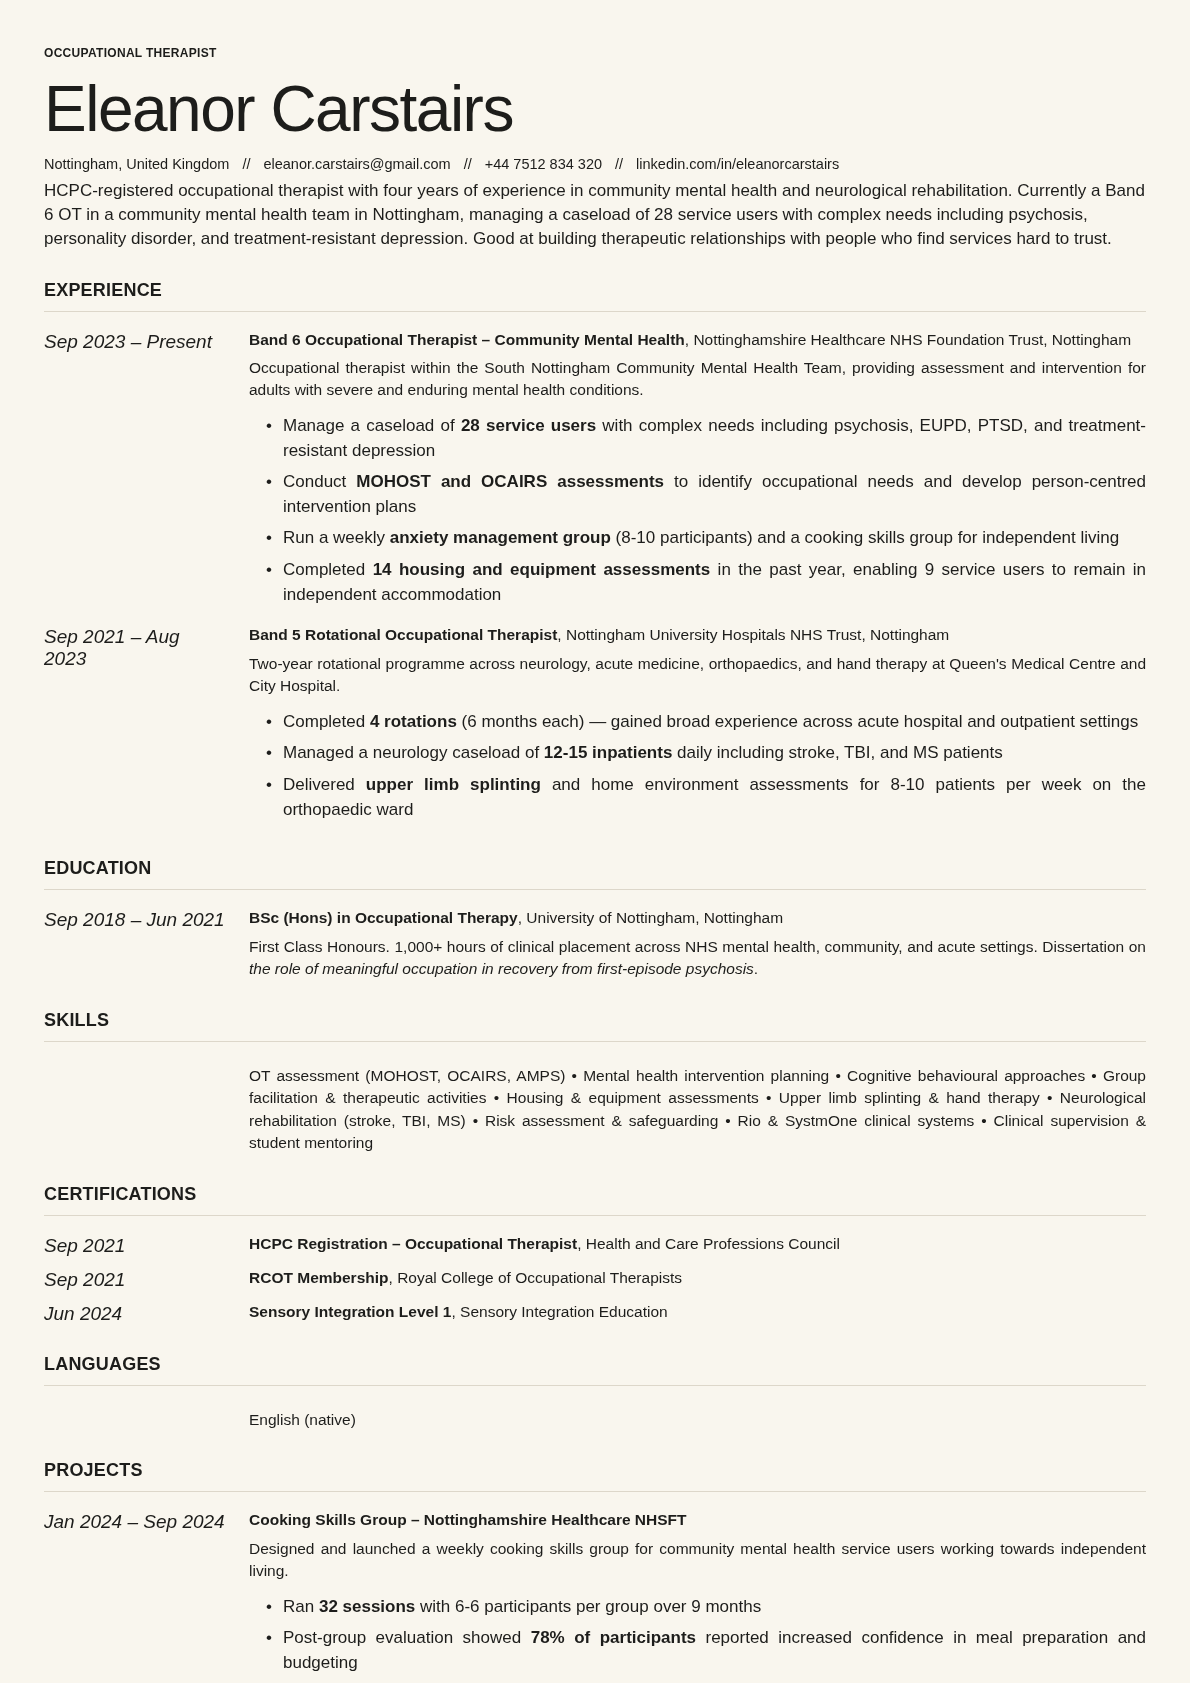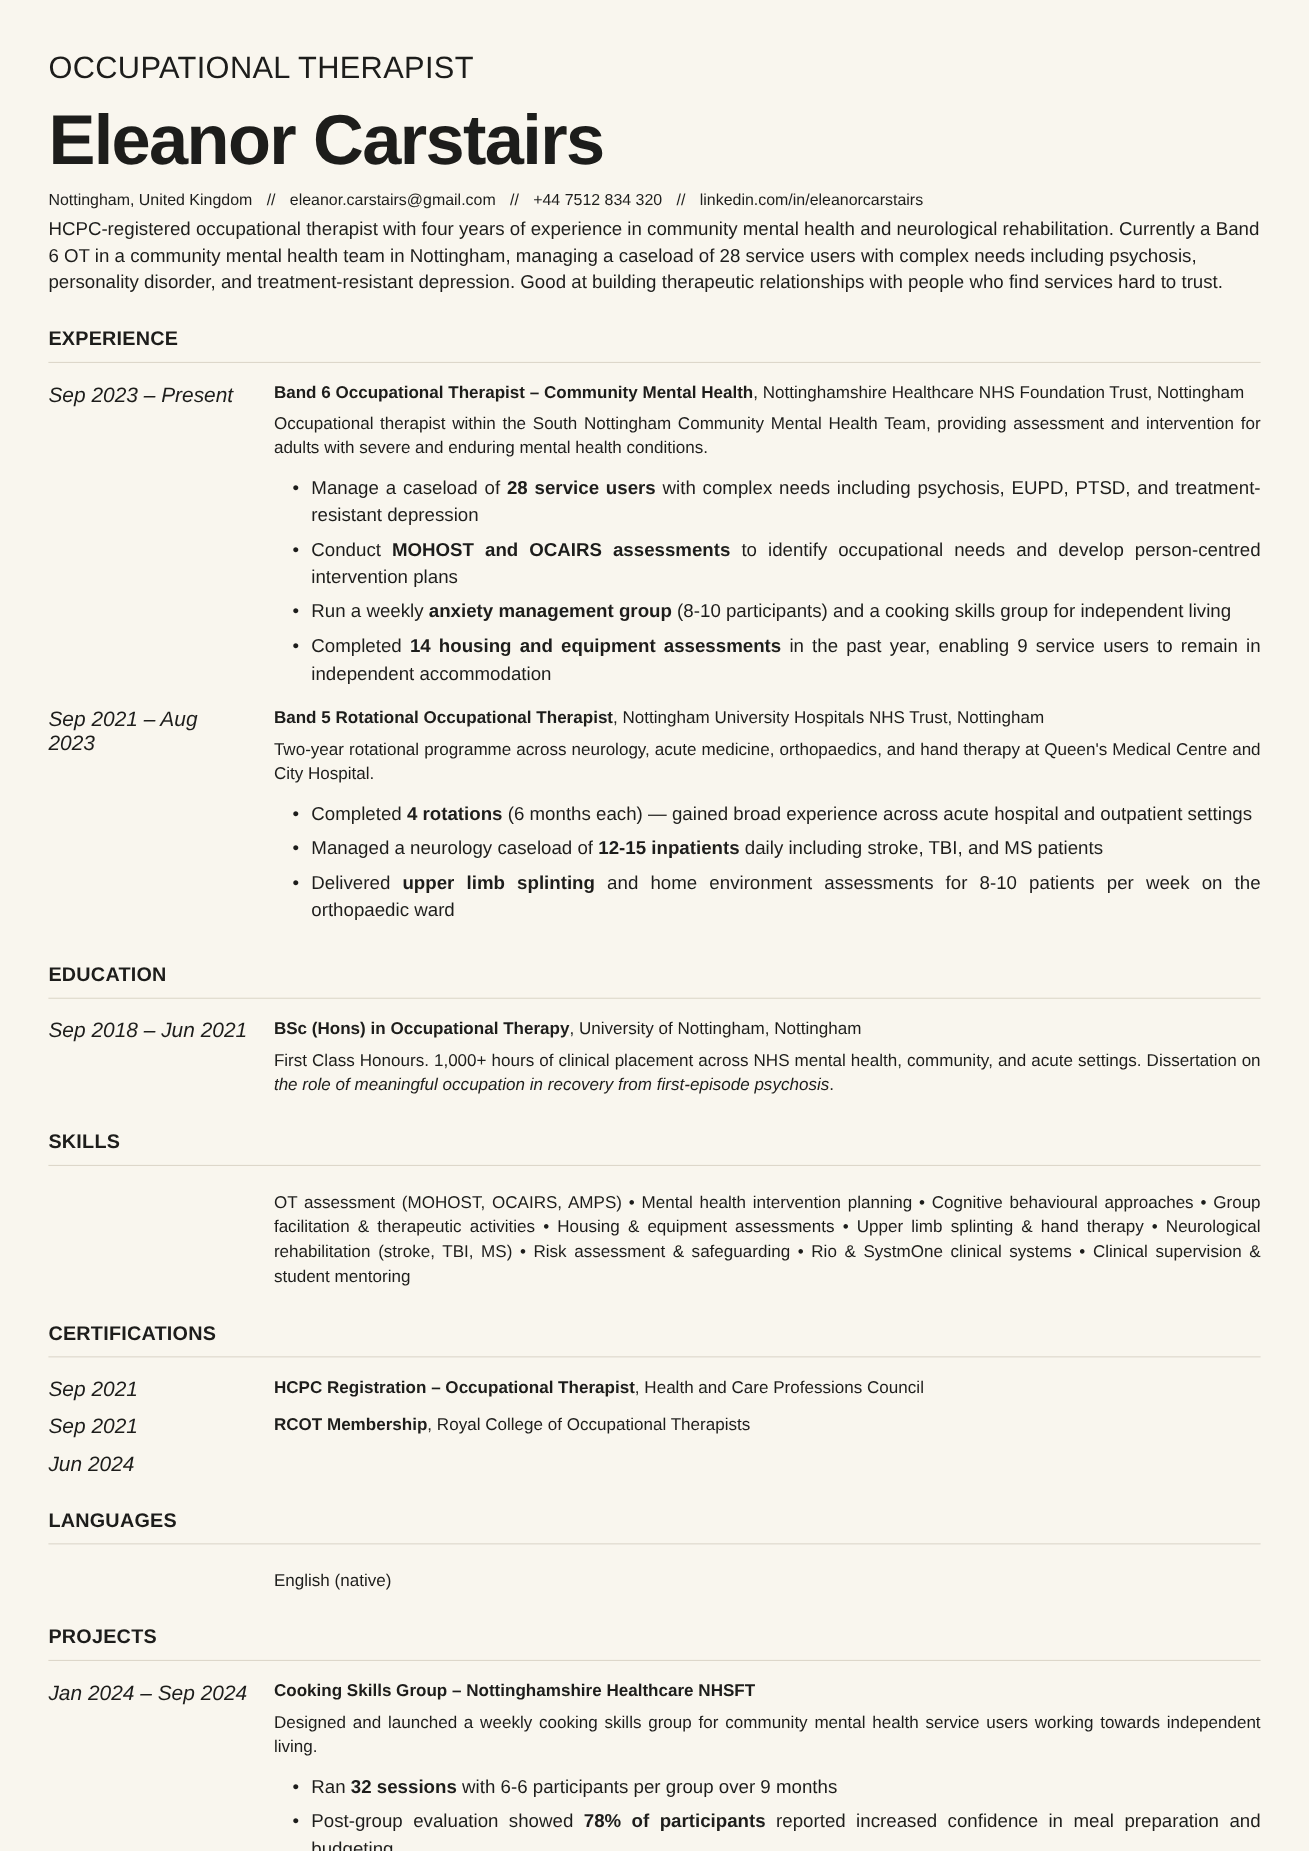--- a/index.html
+++ b/index.html
@@ -11,28 +11,28 @@
   }
   .page {
     width: 1190px;
     min-height: 1683px;
     box-sizing: border-box;
     padding: 46px 44px 20px 44px;
     display: flex;
     flex-direction: column;
   }
   .role-label {
-    font-size: 28px;
-    font-weight: 400;
+    font-size: 12px;
+    font-weight: 700;
     letter-spacing: 0.3px;
     margin: 0;
   }
   .name {
     font-size: 64px;
-    font-weight: 700;
+    font-weight: 400;
     letter-spacing: -1.5px;
     line-height: 1.04;
     margin: 16px 0 12px 0;
   }
   .contact {
     font-size: 14.5px;
     line-height: 1.35;
   }
   .contact .sep { margin: 0 13px; color: #1d1d1b; }
   .summary {
@@ -196,20 +196,24 @@
   <div class="entry">
     <div class="entry-date">Sep 2021</div>
     <div class="entry-body">
       <div class="entry-title"><span class="b">RCOT Membership</span><span>, Royal College of Occupational Therapists</span></div>
 
     </div>
   </div>
 
   <div class="entry">
     <div class="entry-date">Jun 2024</div>
+    <div class="entry-body">
+      <div class="entry-title"><span class="b">Sensory Integration Level 1</span><span>, Sensory Integration Education</span></div>
+
+    </div>
   </div>
 </div>
   </section>
 
   <section class="section">
     <h2 class="section-title">LANGUAGES</h2>
     <hr class="section-rule">
     <div class="entries">
   <div class="entry">
     <div class="entry-date"></div>

